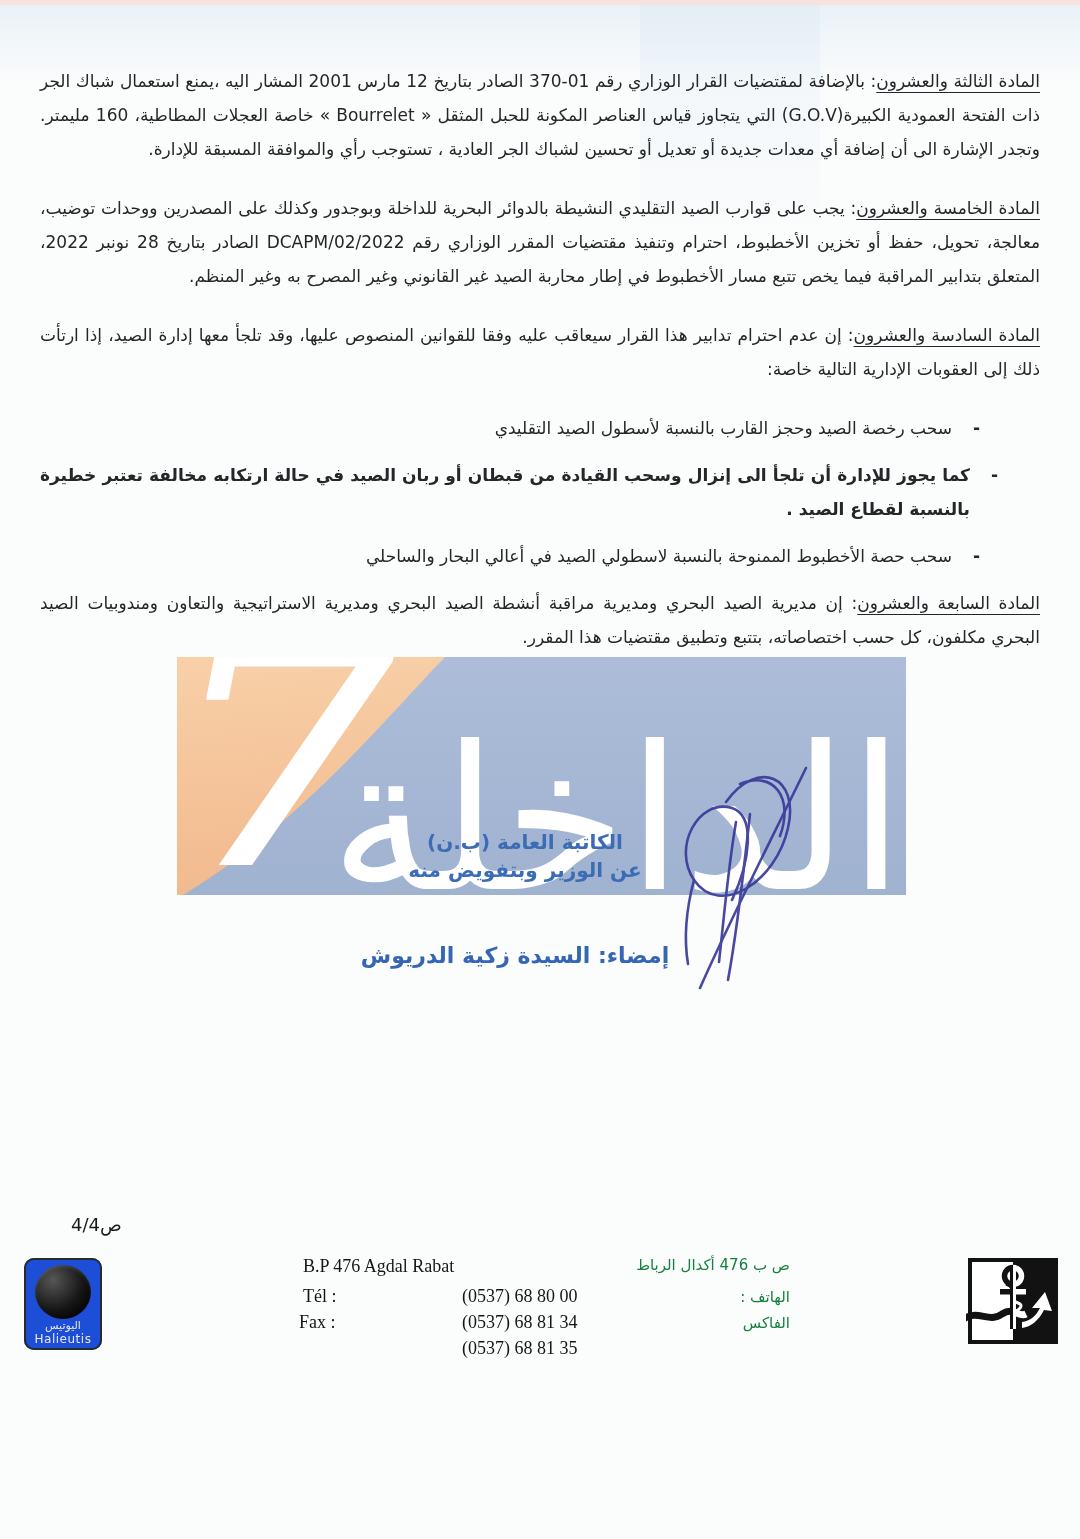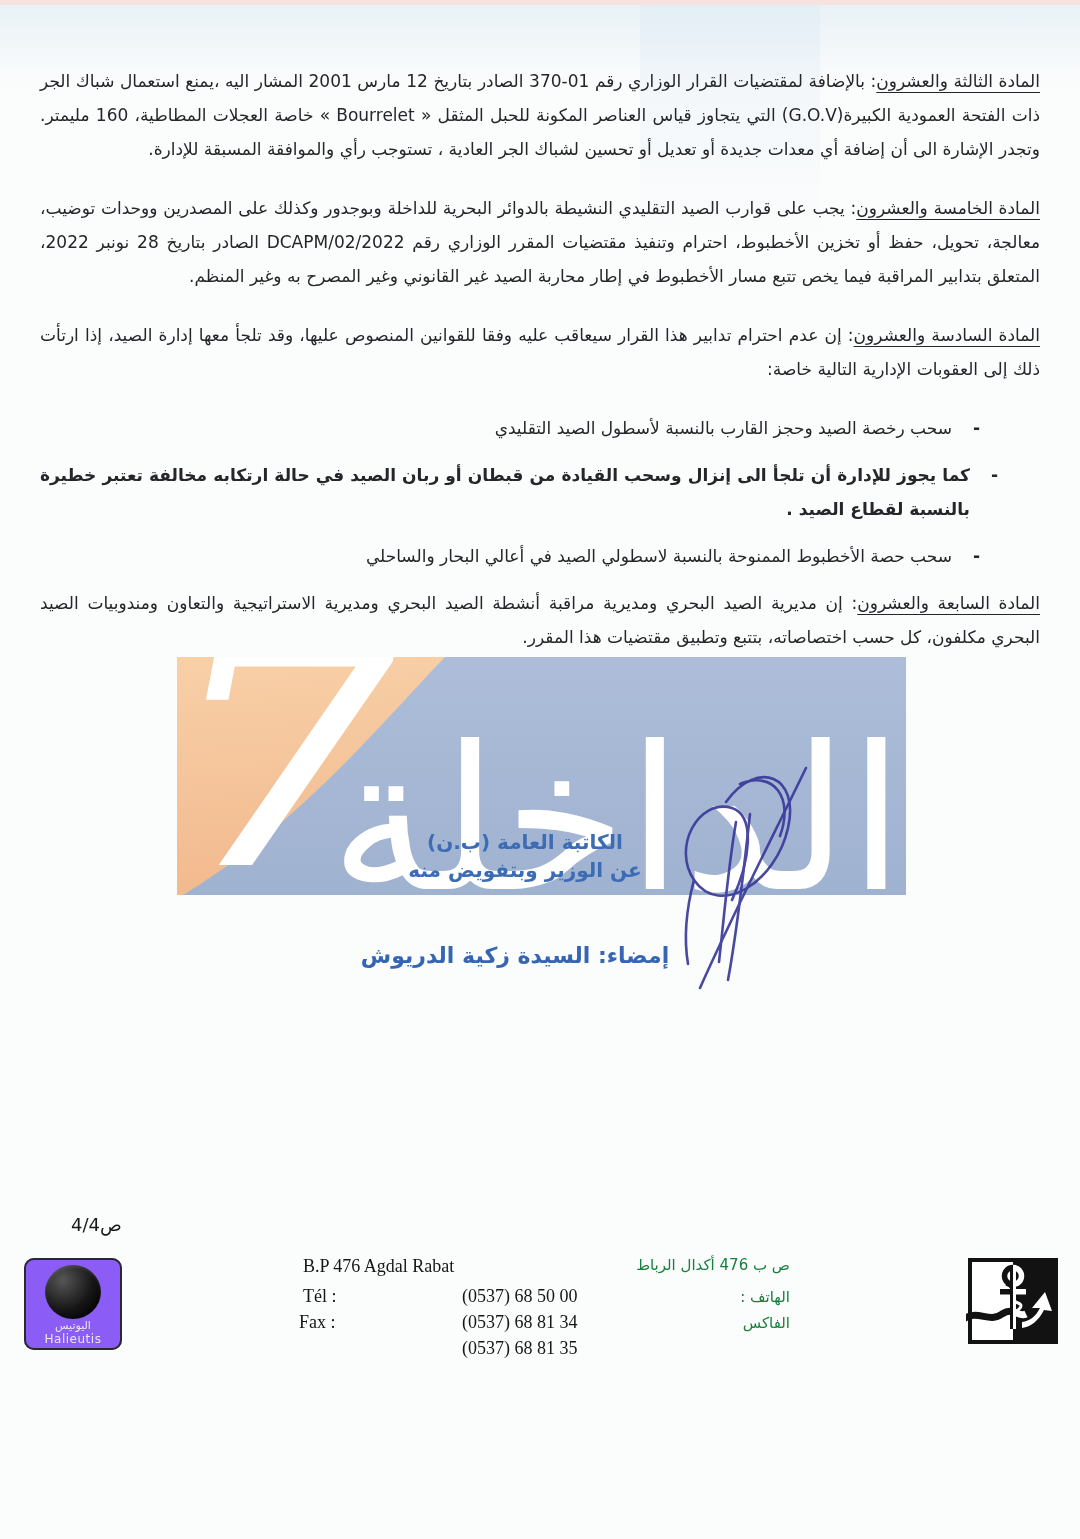--- a/index.html
+++ b/index.html
@@ -50,22 +50,22 @@
   .sig-name{
     position:absolute;left:348px;top:896px;width:334px;z-index:3;
     text-align:center;direction:rtl;
     color:#3565b3;font-weight:bold;font-size:22px;line-height:30px;margin-top:45px;
   }
   .scribble{position:absolute;left:488px;top:750px;z-index:4;}
 
   
   .page-num{position:absolute;left:55px;top:1214px;z-index:2;direction:rtl;
     font-size:18px;color:#191919;margin-left:16px;}
-  .halieutis{position:absolute;left:24px;top:1258px;width:98px;height:92px;z-index:2;
-    background:#8b5cf6;border-radius:10px;box-shadow:0 0 0 2px #2a2a2a inset;}
+  .halieutis{position:absolute;left:24px;top:1258px;width:78px;height:92px;z-index:2;
+    background:#1d4ed8;border-radius:10px;box-shadow:0 0 0 2px #2a2a2a inset;}
   .halieutis .sphere{width:56px;height:54px;margin:7px auto 1px;border-radius:50%;
     background:radial-gradient(circle at 32% 28%,#565656,#161616 55%,#000 85%);
     box-shadow:0 2px 3px rgba(255,255,255,.12) inset;}
   .halieutis .h-ar{color:#e8e8e8;text-align:center;font-size:11px;line-height:12px;direction:rtl;}
   .halieutis .h-la{color:#e8e8e8;text-align:center;font-size:12px;line-height:14px;
     font-family:"DejaVu Sans",sans-serif;letter-spacing:.5px;}
 
   .f-latin{font-family:"Liberation Serif","DejaVu Serif",serif;font-size:18px;color:#161616;}
   .f-bp{position:absolute;left:303px;top:1256px;}
   .f-tel-label{position:absolute;left:303px;top:1286px;}
@@ -146,21 +146,21 @@
 
   <div class="halieutis">
     <div class="sphere"></div>
     <div class="h-ar">اليوتيس</div>
     <div class="h-la">Halieutis</div>
   </div>
 
   <div class="f-latin f-bp">B.P 476 Agdal Rabat</div>
   <div class="f-latin f-tel-label">Tél :</div>
   <div class="f-latin f-fax-label">Fax :</div>
-  <div class="f-latin f-ph1">(0537) 68 50 00</div>
+  <div class="f-latin f-ph1">(0537) 68 80 00</div>
   <div class="f-latin f-ph2">(0537) 68 81 34</div>
   <div class="f-latin f-ph3">(0537) 68 81 35</div>
 
   <div class="f-arabic f-bp-ar">ص ب 476 أكدال  الرباط</div>
   <div class="f-arabic f-tel-ar">الهاتف :</div>
   <div class="f-arabic f-fax-ar">الفاكس</div>
 
   <svg class="anchor-logo" width="94" height="92" viewBox="0 0 94 92">
     <defs>
       <clipPath id="clipL">

